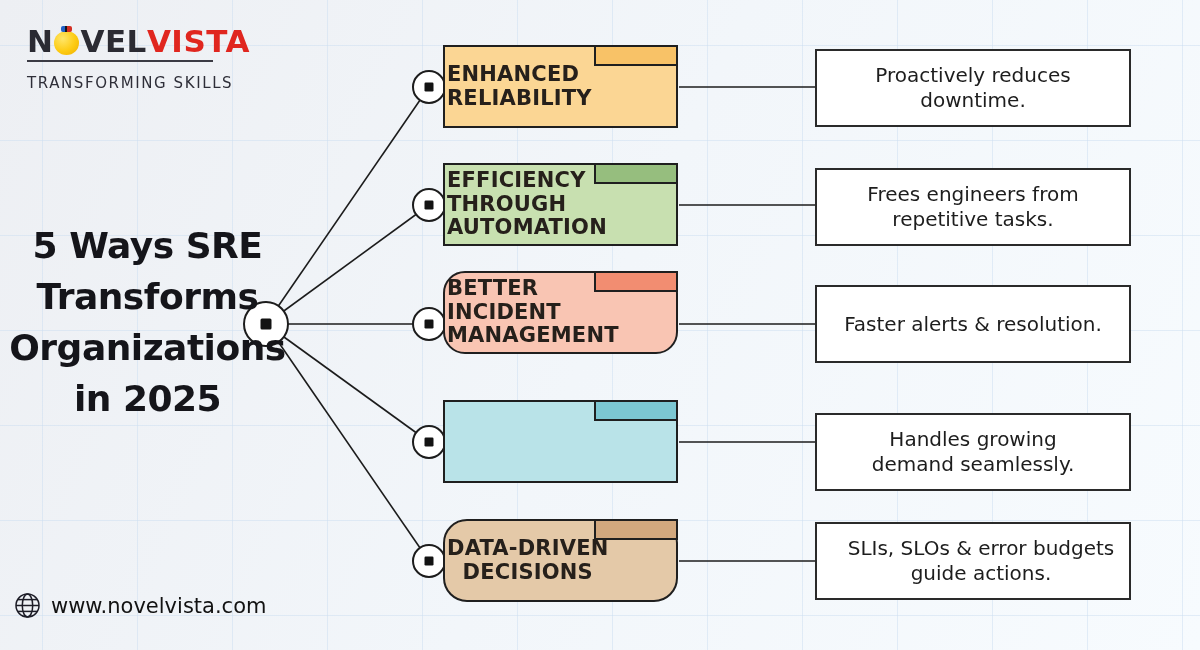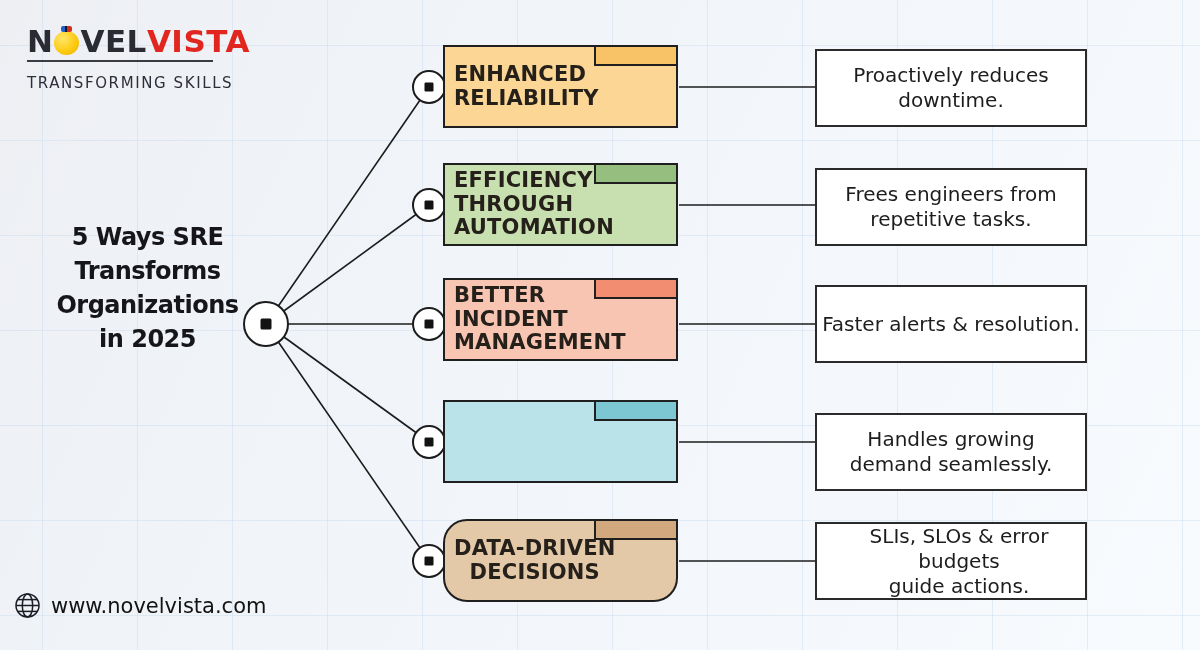--- a/index.html
+++ b/index.html
@@ -23,46 +23,46 @@
     background:linear-gradient(90deg,#2262c9 0 38%,#16161c 38% 58%,#d32f23 58% 100%); }
   .bulb-globe { position:absolute; left:0; top:2px; width:25px; height:24px; border-radius:50%;
     background:radial-gradient(circle at 35% 32%, #ffe66a 0%, #fdcb12 55%, #eead00 100%); }
   .logo-vista { color:#e0261f; }
   .logo-rule { width:186px; height:2px; background:#3b3b44; margin-top:3px; }
   .logo-tagline { margin-top:12px; font-size:15px; letter-spacing:1.6px; color:#2e2e38; font-weight:500; }
 
   
   .main-title {
     position:absolute; left:0; top:220px; width:295px;
-    text-align:center; font-weight:800; font-size:24px; line-height:1.42;
+    text-align:center; font-weight:800; font-size:36px; line-height:1.42;
     color:#15151a; letter-spacing:-.5px; white-space:pre-line;
   }
 
   
   .wires { position:absolute; inset:0; width:1200px; height:650px; }
 
   
   .topic-box {
     position:absolute; left:443px; width:235px; height:83px;
-    border:2px solid #1f1f1f; display:flex; align-items:center; padding-left:9px;
+    border:2px solid #1f1f1f; display:flex; align-items:center; padding-left:2px;
   }
   .topic-tab { position:absolute; top:-2px; right:-2px; width:84px; height:21px; border:2px solid #1f1f1f; }
   .topic-title {
     display:inline-block; white-space:pre-line; position:relative; z-index:1;
     font-weight:800; font-size:21px; line-height:1.13; color:#26201b; letter-spacing:.2px;
   }
   .desc-box {
-    position:absolute; left:815px; width:272px; height:78px;
+    position:absolute; left:815px; width:316px; height:78px;
     background:#ffffff; border:2px solid #2a2a2a;
     display:flex; align-items:center; justify-content:center; text-align:center;
     font-size:20px; line-height:1.25; color:#1d1d1d; white-space:pre-line;
   }
   .r1 .topic-box{top:45px;}  .r1 .desc-box{top:49px;}
   .r2 .topic-box{top:163px;} .r2 .desc-box{top:168px;}
-  .r3 .topic-box{top:278px;} .r3 .desc-box{top:285px;}
+  .r3 .topic-box{top:271px;border-radius:22px;} .r3 .desc-box{top:285px;}
   .r4 .topic-box{top:400px;} .r4 .desc-box{top:413px;}
   .r5 .topic-box{top:519px;} .r5 .desc-box{top:522px;padding-left:16px;}
 
   
   .footer { position:absolute; left:14px; top:592px; display:flex; align-items:center; gap:10px; }
   .footer-url { font-size:21px; color:#121212; }
 </style>
 </head>
 <body>
 

